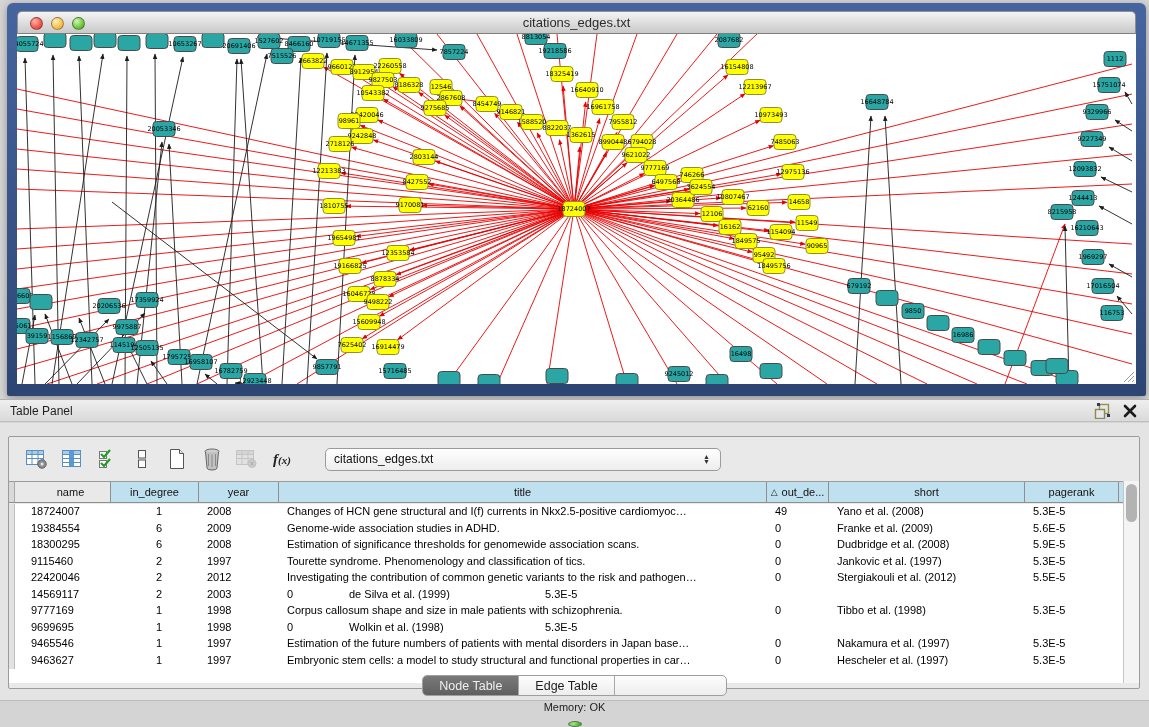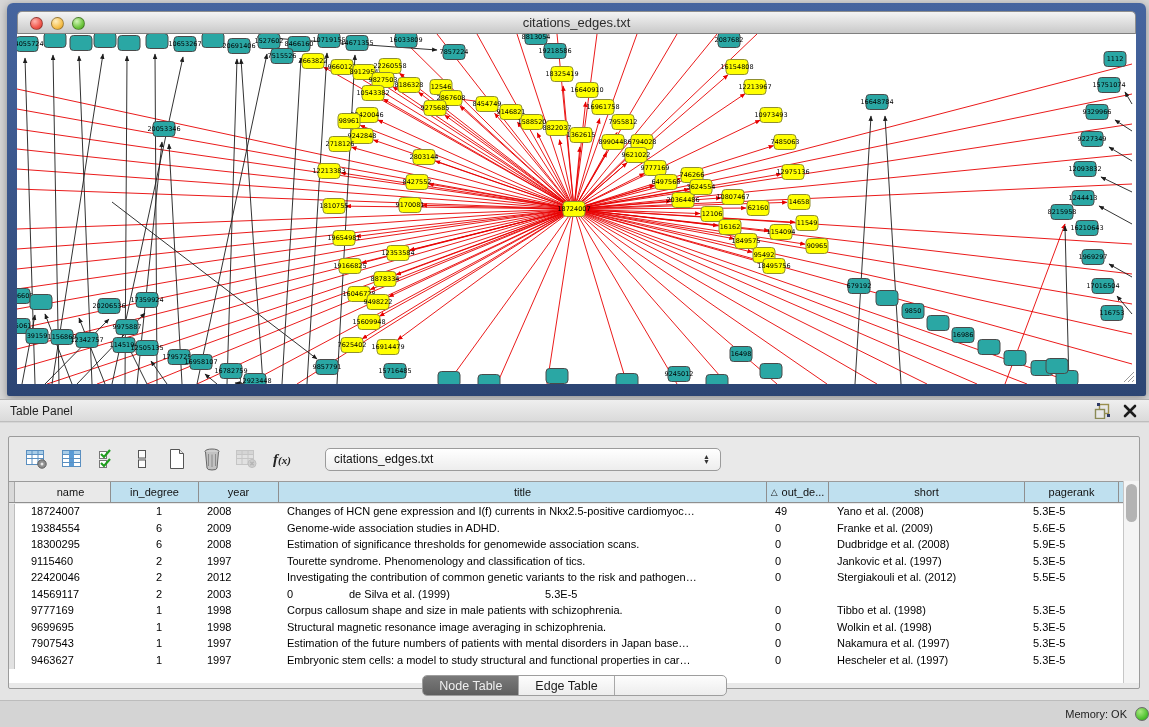--- a/index.html
+++ b/index.html
@@ -61,21 +61,21 @@
 
   
   .tabbar { position:absolute; left:0; top:252px; width:100%; display:flex; justify-content:center; }
   .seg { display:flex; height:21px; border:1px solid #9e9e9e; border-radius:5px; overflow:hidden; background:linear-gradient(#fdfdfd,#ededed); }
   .seg-btn { padding:0 16px; font-size:12.5px; color:#1c1c1c; display:flex; align-items:center; border-right:1px solid #a8a8a8; background:transparent; border-top:none; border-bottom:none; border-left:none; }
   .seg-btn:last-child { border-right:none;margin-top:43px; }
   .seg-btn.active { background:linear-gradient(#7a7a7a,#5f5f5f); color:#efefef; }
 
   
   .statusbar { position:absolute; left:0; bottom:0; width:1149px; height:27px; background:#d4d4d4; border-top:1px solid #bcbcbc;
-    display:flex; align-items:center; justify-content:flex-end; gap:8px; }
+    display:flex; align-items:center; justify-content:flex-end; gap:8px;flex-direction:column; }
   .status-text { font-size:11px; color:#222; }
   .mem-dot { width:14px; height:14px; border-radius:50%; border:1px solid #6a6a6a;
     background:radial-gradient(circle at 35% 30%, #a8e87f, #4cc02e 65%, #2f9a18); }
 
   svg text { font-family:"DejaVu Sans", sans-serif; }
 </style>
 </head>
 <body>
 
 <div class="screen">
@@ -872,21 +872,21 @@
           <div class="th c6">
             <span>pagerank</span>
           </div>
         </div>
       <div class="tbody" id="tbody">
           <div class="tr">
             <div class="gutter-c"></div>
             <div class="td c0">18724007</div>
             <div class="td c1">1</div>
             <div class="td c2">2008</div>
-            <div class="td c3">Changes of HCN gene expression and I(f) currents in Nkx2.5-positive cardiomyoc…</div>
+            <div class="td c3">Changes of HCN gene structural and I(f) currents in Nkx2.5-positive cardiomyoc…</div>
             <div class="td c4">49</div>
             <div class="td c5">Yano et al. (2008)</div>
             <div class="td c6">5.3E-5</div>
           </div>
           <div class="tr">
             <div class="gutter-c"></div>
             <div class="td c0">19384554</div>
             <div class="td c1">6</div>
             <div class="td c2">2009</div>
             <div class="td c3">Genome-wide association studies in ADHD.</div>
@@ -941,28 +941,27 @@
             <div class="td c3">Corpus callosum shape and size in male patients with schizophrenia.</div>
             <div class="td c4">0</div>
             <div class="td c5">Tibbo et al. (1998)</div>
             <div class="td c6">5.3E-5</div>
           </div>
           <div class="tr">
             <div class="gutter-c"></div>
             <div class="td c0">9699695</div>
             <div class="td c1">1</div>
             <div class="td c2">1998</div>
-            <div class="td c3">Structural magnetic resonance image averaging in schizophrenia.</div>
             <div class="td c4">0</div>
             <div class="td c5">Wolkin et al. (1998)</div>
             <div class="td c6">5.3E-5</div>
           </div>
           <div class="tr">
             <div class="gutter-c"></div>
-            <div class="td c0">7907543</div>
+            <div class="td c0">9465546</div>
             <div class="td c1">1</div>
             <div class="td c2">1997</div>
             <div class="td c3">Estimation of the future numbers of patients with mental disorders in Japan base…</div>
             <div class="td c4">0</div>
             <div class="td c5">Nakamura et al. (1997)</div>
             <div class="td c6">5.3E-5</div>
           </div>
           <div class="tr">
             <div class="gutter-c"></div>
             <div class="td c0">9463627</div>

